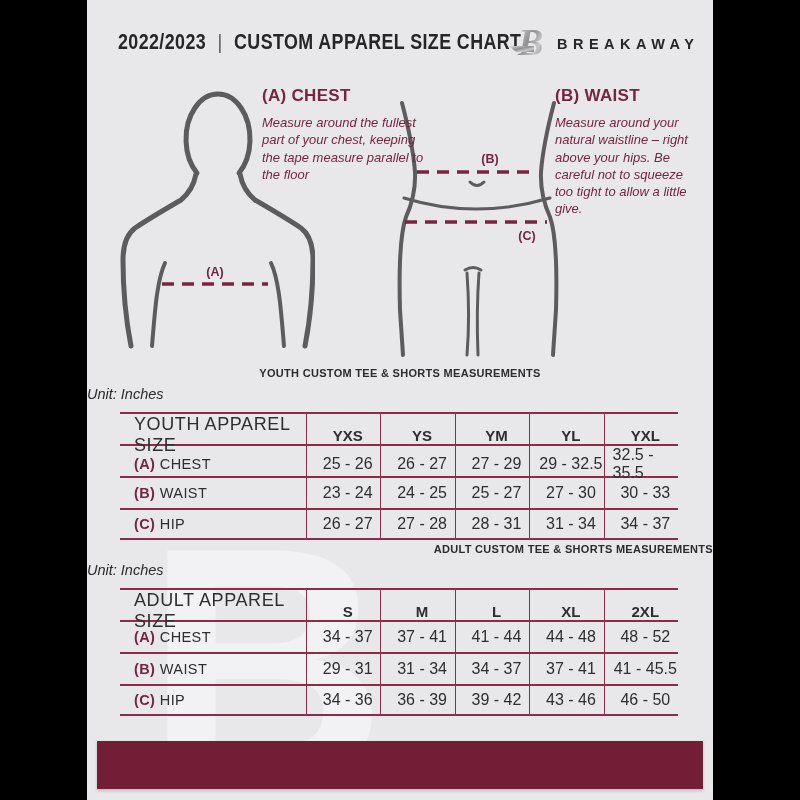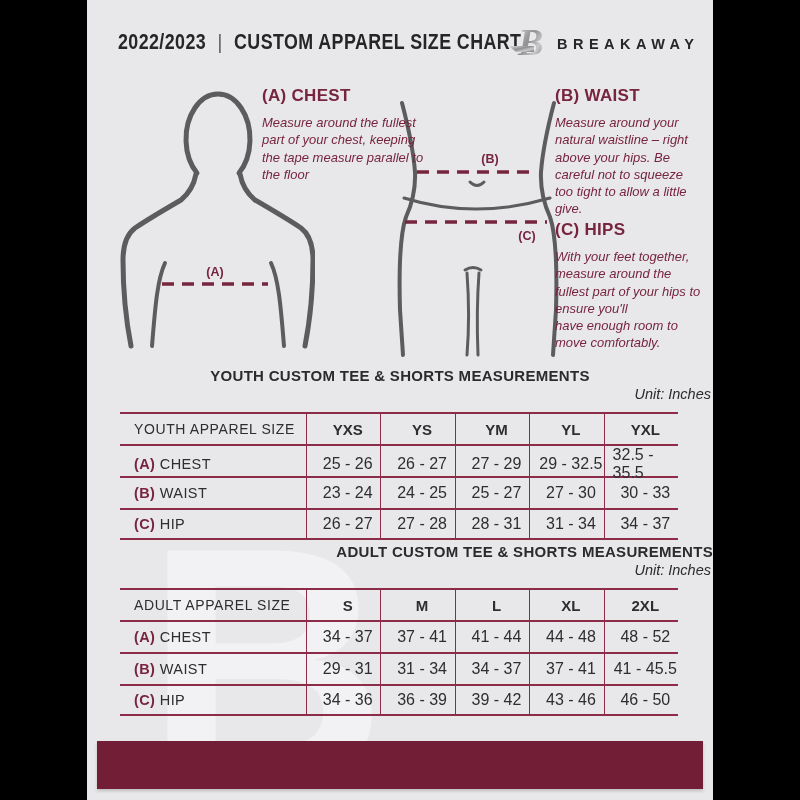--- a/index.html
+++ b/index.html
@@ -38,35 +38,35 @@
   .guide-heading{font-size:17px;font-weight:800;color:var(--brand-maroon,#77243e);letter-spacing:.3px;}
   .guide-text{margin-top:8px;font-size:13px;font-style:italic;line-height:1.33;
         color:var(--brand-maroon,#77243e);}
   #chest-block{left:175px;top:86px;width:168px;}
   #waist-block{left:468px;top:86px;width:148px;}
   #hips-block{left:468px;top:220px;width:152px;}
   .guide-line{display:block;}
 
   
   .section-title{position:absolute;left:0;width:626px;text-align:center;z-index:2;
-        font-size:15px;font-weight:700;color:#2b2b2d;letter-spacing:.3px;}
-  .section-unit{position:absolute;left:0;width:624px;text-align:right;z-index:2;
+        font-size:11px;font-weight:700;color:#2b2b2d;letter-spacing:.3px;}
+  .section-unit{position:absolute;left:0;width:624px;text-align:left;z-index:2;
         font-size:14.5px;font-style:italic;color:#2b2b2d;}
   #youth-title{top:367px;} #youth-unit{top:386px;}
   #adult-title{top:543px;text-align:right;} #adult-unit{top:562px;}
 
   
   .size-table{position:absolute;left:33px;width:558px;z-index:2;}
   #youth-table{top:412px;} #adult-table{top:588px;}
   .trow{display:grid;grid-template-columns:186px repeat(5,1fr);
         border-top:2px solid var(--table-line,#8c2c48);height:32px;}
   .trow:last-child{border-bottom:2px solid var(--table-line,#8c2c48);}
   .tcell{display:flex;align-items:center;justify-content:center;color:var(--ink,#2e2e30);padding-left:8px;}
   .tcell.hval,.tcell.val{border-left:1.5px solid var(--table-line,#8c2c48);}
-  .tcell.hlab{justify-content:flex-start;padding-left:14px;font-size:14px;letter-spacing:.6px;}
+  .tcell.hlab{justify-content:flex-start;padding-left:14px;font-size:18px;letter-spacing:.6px;}
   .tcell.hval{font-weight:700;font-size:15px;}
   .tcell.rlab{justify-content:flex-start;padding-left:14px;font-size:14.5px;letter-spacing:.4px;}
   .tcell.val{font-size:16px;}
   .marker{color:var(--brand-maroon,#77243e);font-weight:700;}
 
   
   .watermark{position:absolute;left:58px;top:498px;z-index:1;font-weight:700;
         font-size:335px;line-height:1;color:var(--watermark,#f2f2f4);
         font-family:"Liberation Sans",sans-serif;}
   .footer-bar{position:absolute;left:10px;top:741px;width:606px;height:48px;z-index:3;
@@ -126,27 +126,20 @@
     </svg>
 
     <div id="chest-block" class="guide-block">
       <div class="guide-heading">(A) CHEST</div>
       <div class="guide-text">Measure around the fullest part of your chest, keeping the tape measure parallel to the floor</div>
     </div>
     <div id="waist-block" class="guide-block">
       <div class="guide-heading">(B) WAIST</div>
       <div class="guide-text">Measure around your natural waistline – right above your hips. Be careful not to squeeze too tight to allow a little give.</div>
     </div>
-    <div id="hips-block" class="guide-block">
-      <div class="guide-heading">(C) HIPS</div>
-      <div class="guide-text">
-        <span class="guide-line">With your feet together, measure around the fullest part of your hips to ensure you'll</span>
-        <span class="guide-line">have enough room to move comfortably.</span>
-      </div>
-    </div>
 
     <div id="youth-title" class="section-title">YOUTH CUSTOM TEE &amp; SHORTS MEASUREMENTS</div>
     <div id="youth-unit" class="section-unit">Unit: Inches</div>
     <div id="youth-table" class="size-table">
         <div class="trow">
           <div class="tcell hlab">YOUTH APPAREL SIZE</div>
           <div class="tcell hval">YXS</div>
           <div class="tcell hval">YS</div>
           <div class="tcell hval">YM</div>
           <div class="tcell hval">YL</div>

